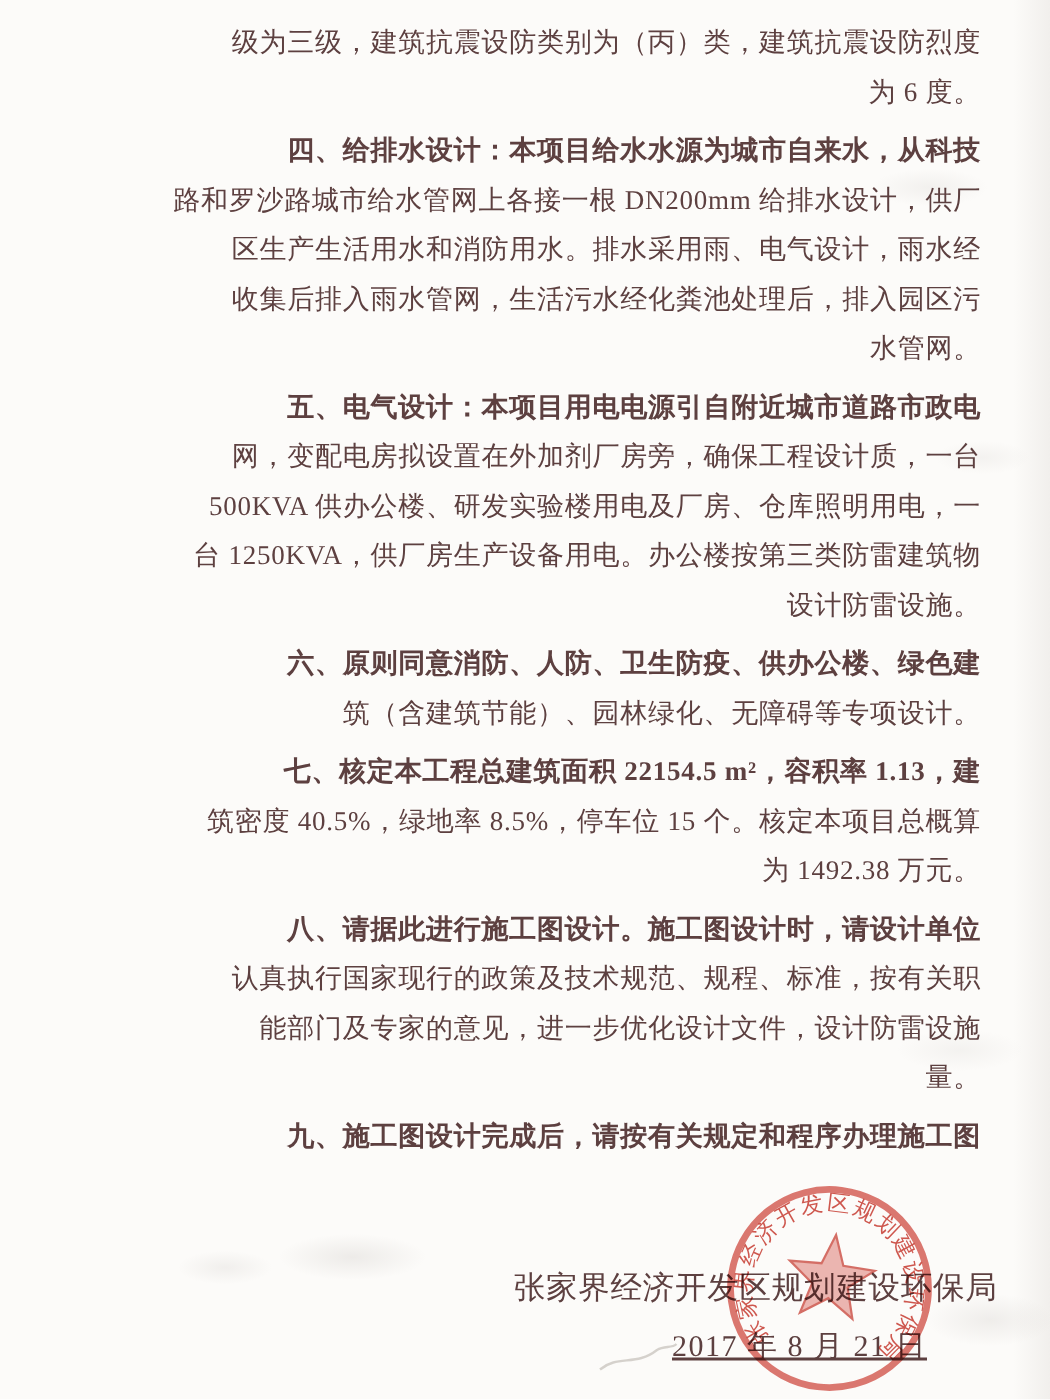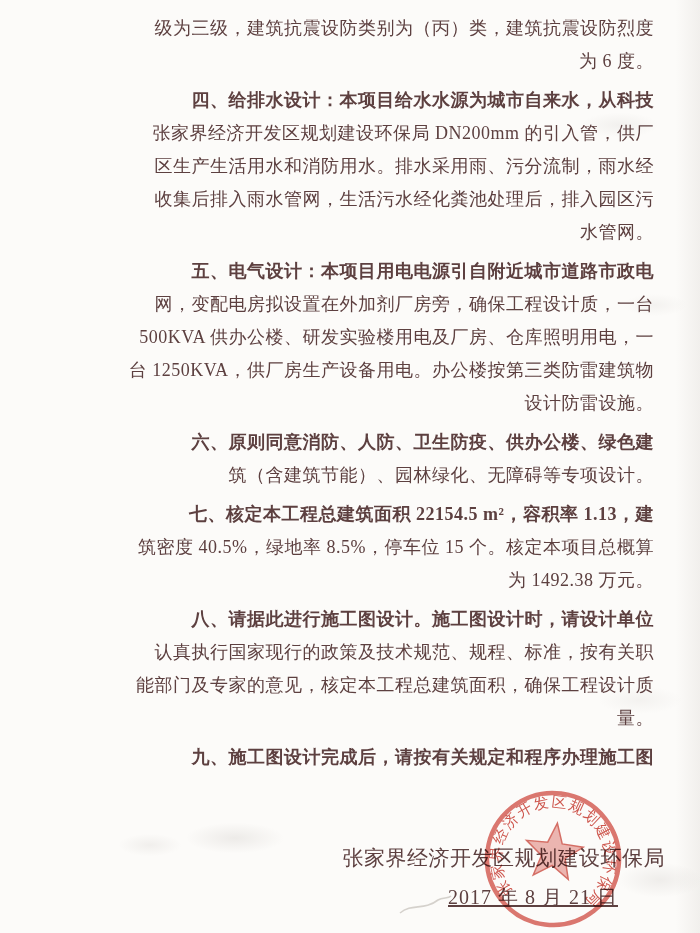--- a/index.html
+++ b/index.html
@@ -81,22 +81,22 @@
 
 <div class="page">
 
   <div class="body-text" id="body-lines">
       <div class="para">
         <div class="line">级为三级，建筑抗震设防类别为（丙）类，建筑抗震设防烈度</div>
         <div class="line">为 6 度。</div>
       </div>
       <div class="para gap">
         <div class="line indent">四、给排水设计：本项目给水水源为城市自来水，从科技</div>
-        <div class="line">张家界经济开发区规划建设环保局 DN200mm 的引入管，供厂</div>
-        <div class="line">区生产生活用水和消防用水。排水采用雨、污分流制，雨水经</div>
+        <div class="line">路和罗沙路城市给水管网上各接一根 DN200mm 给排水设计，供厂</div>
+        <div class="line">区生产生活用水和消防用水。排水采用雨、电气设计，雨水经</div>
         <div class="line">收集后排入雨水管网，生活污水经化粪池处理后，排入园区污</div>
         <div class="line">水管网。</div>
       </div>
       <div class="para gap">
         <div class="line indent">五、电气设计：本项目用电电源引自附近城市道路市政电</div>
         <div class="line">网，变配电房拟设置在外加剂厂房旁，确保工程设计质，一台</div>
         <div class="line">500KVA 供办公楼、研发实验楼用电及厂房、仓库照明用电，一</div>
         <div class="line">台 1250KVA，供厂房生产设备用电。办公楼按第三类防雷建筑物</div>
         <div class="line">设计防雷设施。</div>
       </div>
@@ -105,21 +105,21 @@
         <div class="line">筑（含建筑节能）、园林绿化、无障碍等专项设计。</div>
       </div>
       <div class="para gap">
         <div class="line indent">七、核定本工程总建筑面积 22154.5 m²，容积率 1.13，建</div>
         <div class="line">筑密度 40.5%，绿地率 8.5%，停车位 15 个。核定本项目总概算</div>
         <div class="line">为 1492.38 万元。</div>
       </div>
       <div class="para gap">
         <div class="line indent">八、请据此进行施工图设计。施工图设计时，请设计单位</div>
         <div class="line">认真执行国家现行的政策及技术规范、规程、标准，按有关职</div>
-        <div class="line">能部门及专家的意见，核定本工程总建筑面积，确保工程设计质</div>
+        <div class="line">能部门及专家的意见，进一步优化设计文件，设计防雷设施</div>
         <div class="line">量。</div>
       </div>
       <div class="para gap">
         <div class="line indent">九、施工图设计完成后，请按有关规定和程序办理施工图</div>
       </div>
     </div>
 
   <div class="signature">张家界经济开发区规划建设环保局</div>
 
   <div class="date">2017 年 8 月 21 日</div>

